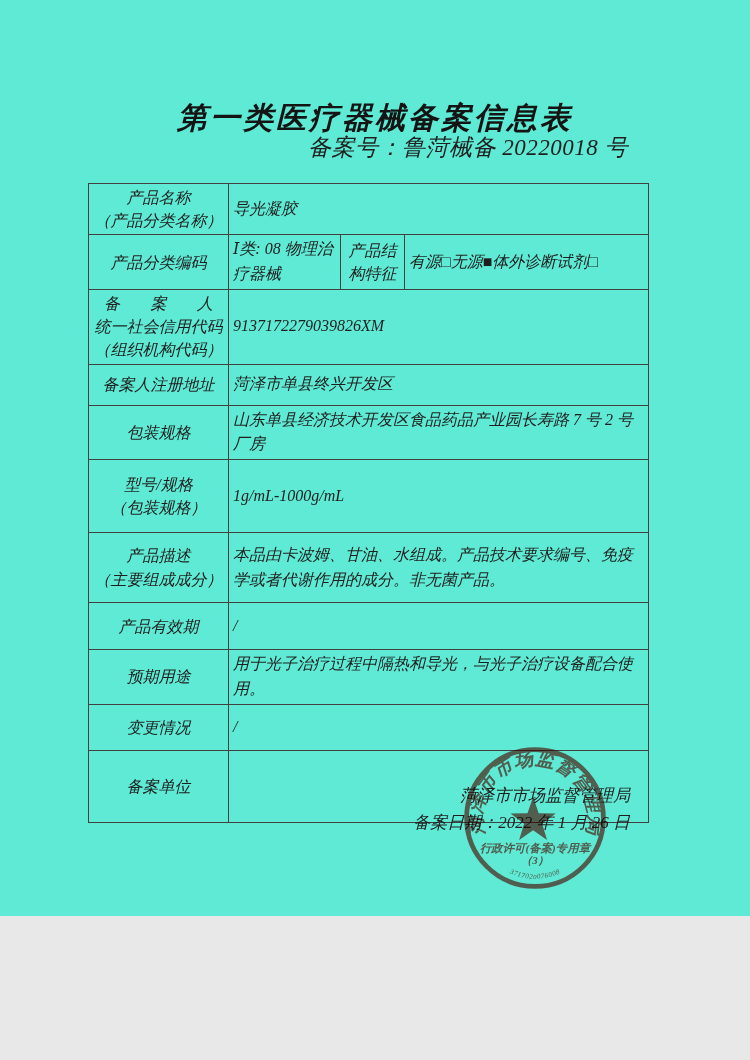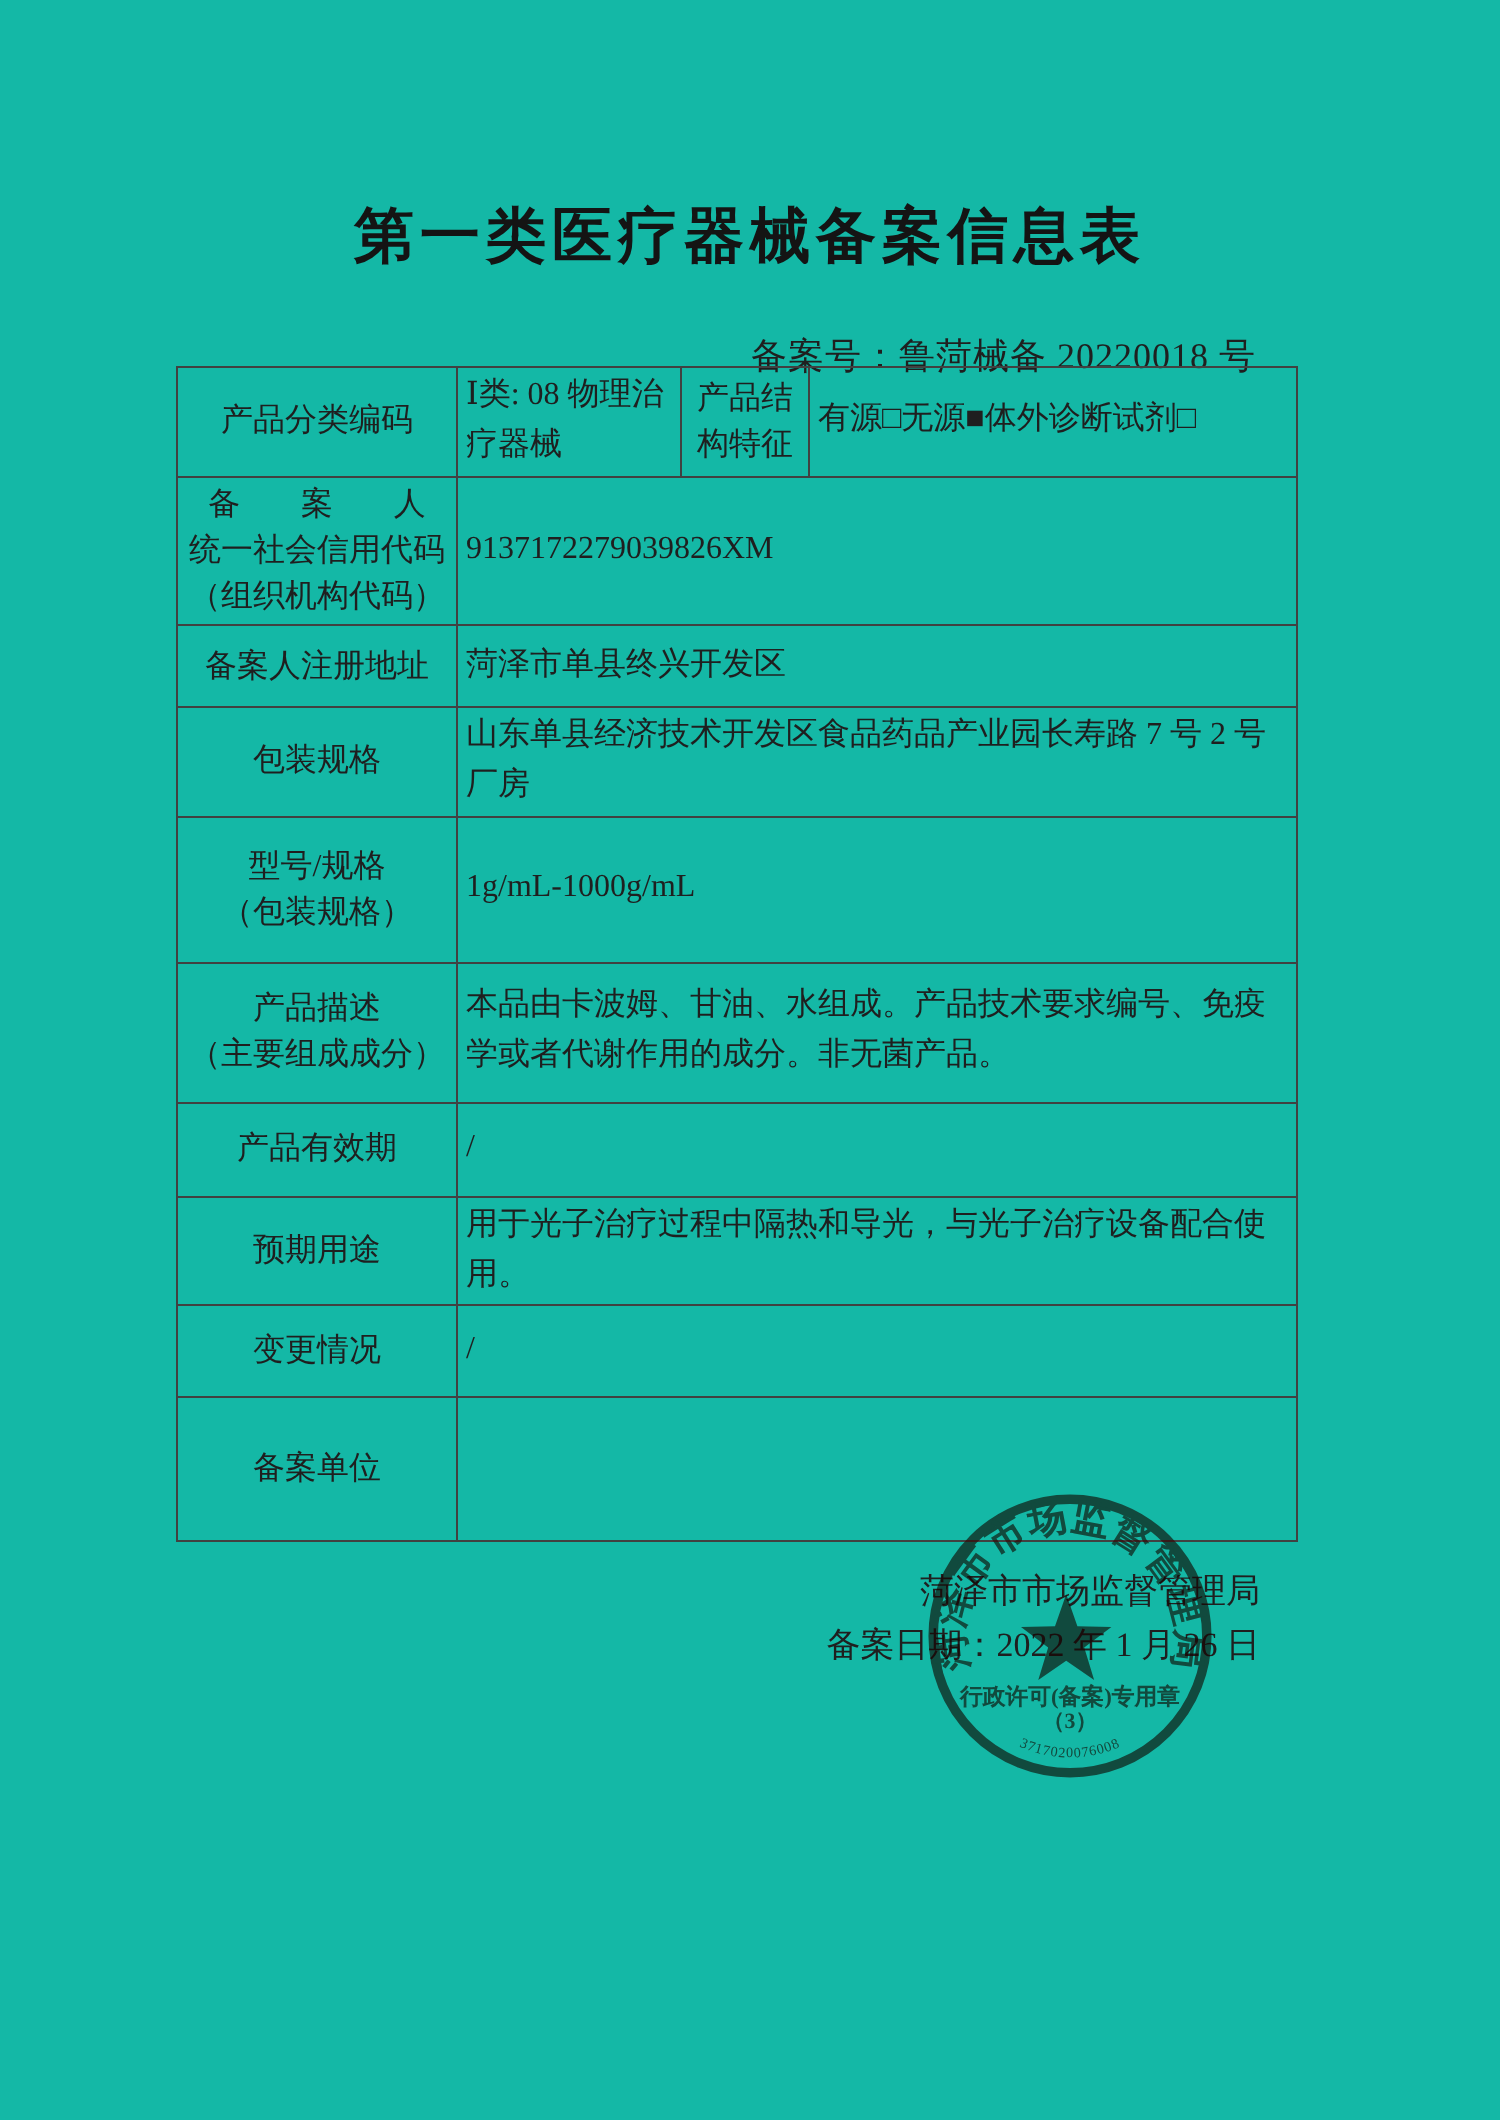--- a/index.html
+++ b/index.html
@@ -1,26 +1,26 @@
 <!DOCTYPE html>
 <html><head>
 <meta charset="utf-8">
 <style>
   html,body{margin:0;padding:0;background:#e8e8e8;}
   .page{
-    position:relative;width:750px;height:1060px;background:#14b8a6;
+    position:relative;width:750px;height:916px;background:#5eead4;
     font-family:"Liberation Serif","DejaVu Serif",serif;color:#1f1f1f;
-    overflow:hidden;margin:0 auto;
+    overflow:hidden;margin:0 auto;font-style:italic;
   }
   .doc-title{
     position:absolute;top:98px;left:0;width:100%;text-align:center;
     font-size:30px;font-weight:bold;letter-spacing:3px;color:#141414;
   }
   .record-no{
-    position:absolute;top:166px;right:122px;font-size:18px;letter-spacing:.5px;
+    position:absolute;top:132px;right:122px;font-size:23px;letter-spacing:.5px;
   }
   table.info{
     position:absolute;top:183px;left:88px;width:560px;
     border-collapse:collapse;table-layout:fixed;
   }
   table.info td{
     border:1.6px solid #414141;font-size:16px;vertical-align:middle;
     padding:2px 4px;overflow:hidden;
   }
   td.lab{text-align:center;line-height:1.45;}
@@ -48,20 +48,27 @@
 
   <table class="info">
     <colgroup>
         <col style="width:140px">
         <col style="width:112px">
         <col style="width:64px">
         <col style="width:244px">
       </colgroup>
 
     <tbody>
+        <tr style="height:40px">
+      <td class="lab">
+        <div>产品名称</div>
+        <div>（产品分类名称）</div>
+      </td>
+      <td class="val" colspan="3">导光凝胶</td>
+    </tr>
 
     <tr style="height:48px">
       <td class="lab">产品分类编码</td>
       <td class="val">Ⅰ类: 08 物理治疗器械</td>
       <td class="lab">产品结构特征</td>
       <td class="val">有源□无源■体外诊断试剂□</td>
     </tr>
 
 
     <tr style="height:62px">

